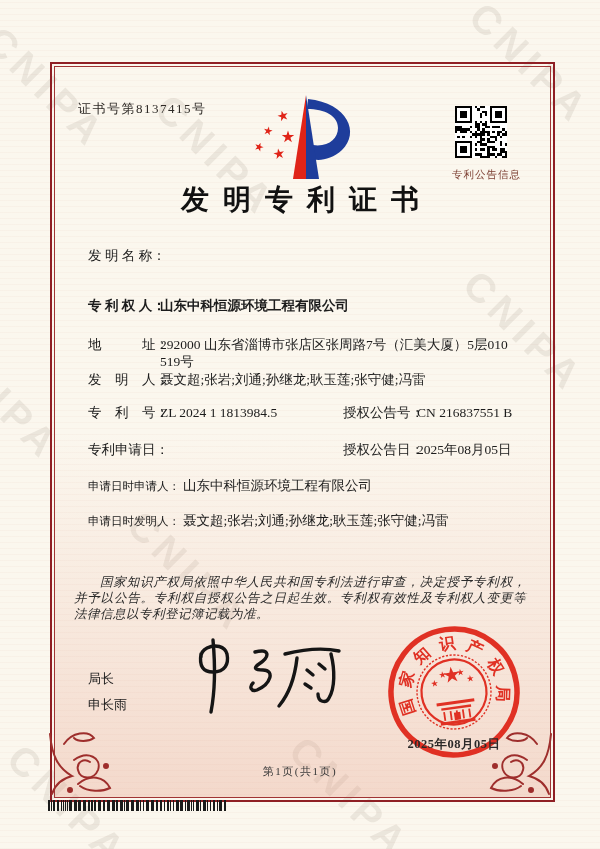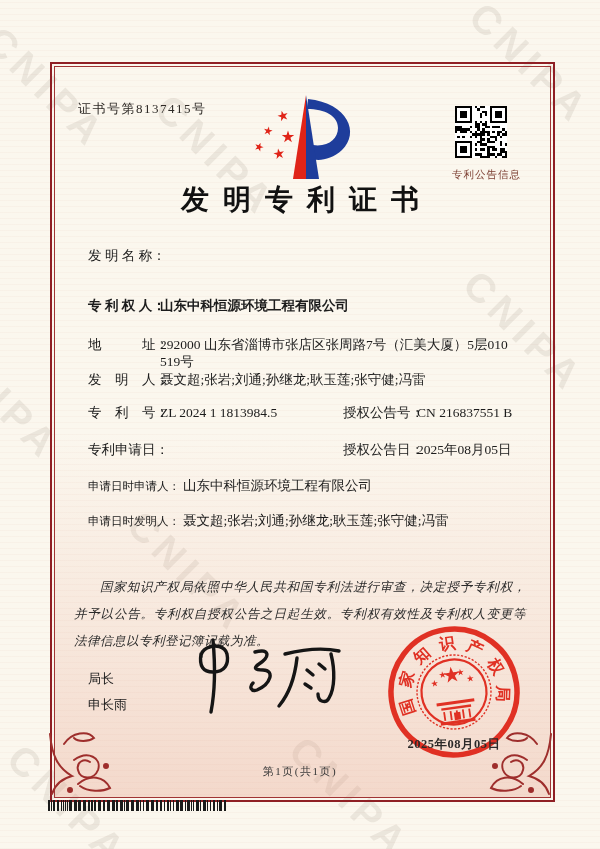--- a/index.html
+++ b/index.html
@@ -50,21 +50,21 @@
   }
   .row{position:absolute;left:88px;width:430px;z-index:4;font-size:13.5px;line-height:17px;}
   .row .lbl{color:#1c1c1c;}
   .row .val{position:absolute;left:72px;top:0;width:352px;word-break:break-all;}
   .row .lbl-sm{font-size:11.5px;}
   .row .val-sm{position:absolute;left:95px;top:0;width:330px;}
   .row .lbl2{position:absolute;left:255px;top:0;}
   .row .val2{position:absolute;left:329px;top:0;white-space:nowrap;}
   .statement{
     position:absolute;left:74px;top:574px;width:452px;margin:0;z-index:4;
-    font-size:12.5px;line-height:27px;text-indent:26px;
+    font-size:12.5px;line-height:16px;text-indent:26px;
     font-style:italic;color:#2b2b2b;text-align:justify;letter-spacing:0.5px;
   }
   .officer{position:absolute;left:88px;top:666px;z-index:4;
     font-family:"Liberation Sans","DejaVu Sans",sans-serif;font-size:13px;line-height:26px;}
   .signature{position:absolute;left:185px;top:628px;z-index:5;}
   .sealsvg{position:absolute;left:378px;top:616px;z-index:5;}
   .footer{
     position:absolute;left:0;right:0;top:764px;z-index:4;
     text-align:center;font-size:11px;letter-spacing:1.5px;color:#3a3a3a;
   }

